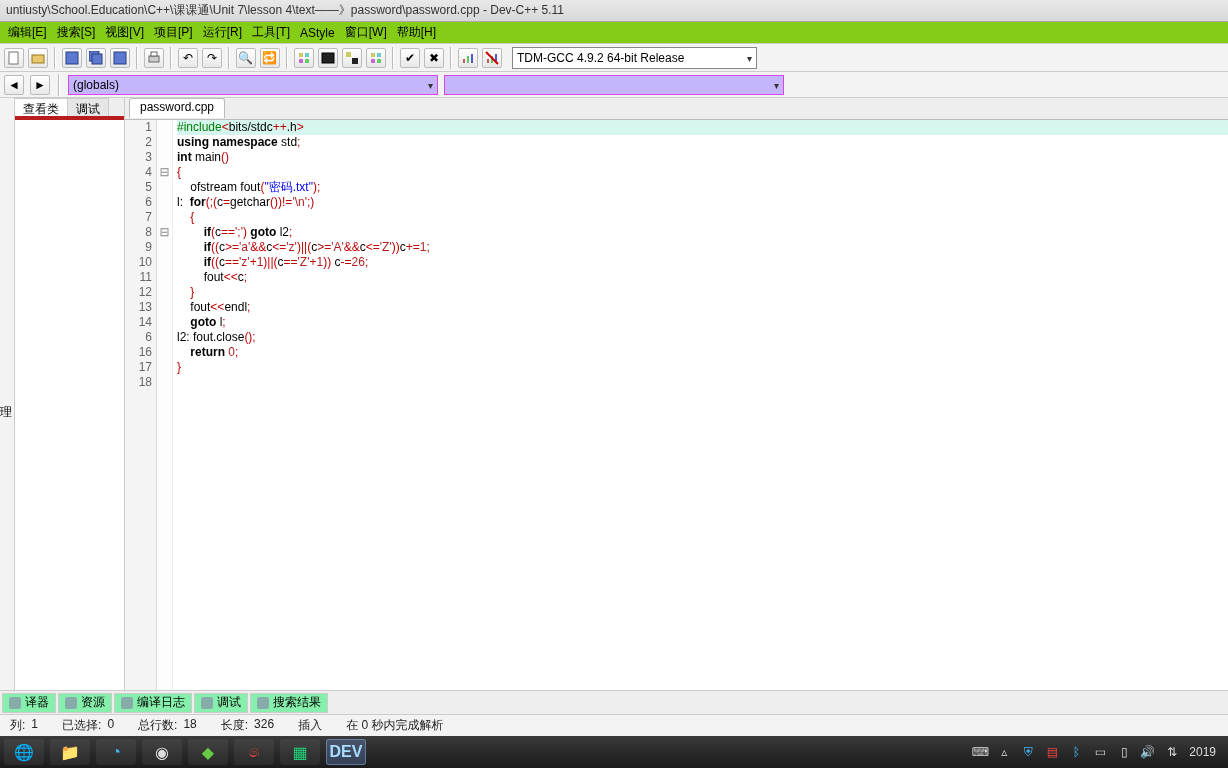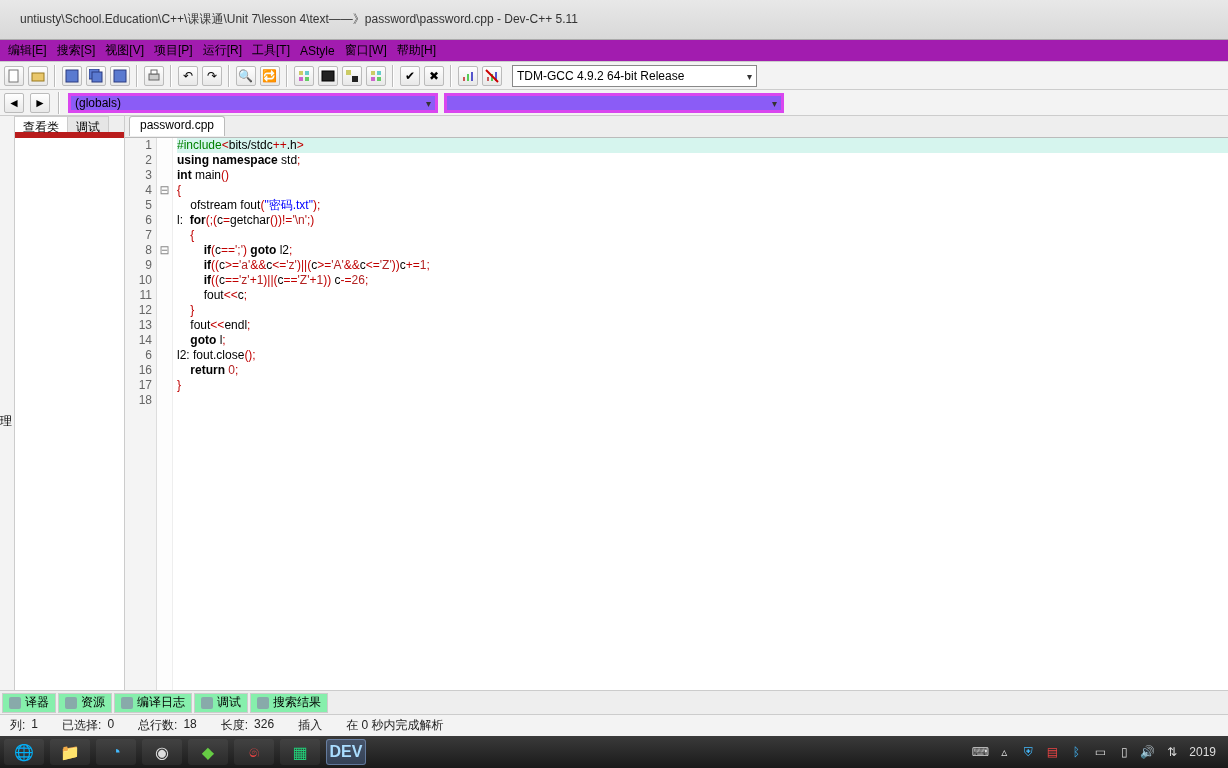--- a/index.html
+++ b/index.html
@@ -1,35 +1,35 @@
 <!DOCTYPE html>
 <html><head>
 <meta charset="utf-8">
 <style>
 * { margin: 0; padding: 0; box-sizing: border-box; font-family: "Microsoft YaHei", "Segoe UI", sans-serif; font-size: 12px; }
 body { width: 1228px; height: 768px; overflow: hidden; background: #f0f0f0; display: flex; flex-direction: column; }
 
-.titlebar { height: 40px; background: linear-gradient(#e8e8e8,#d8d8d8); display: flex; align-items: center; padding: 0 20px; border-bottom: 1px solid #aaa; color: #333; }
-.menubar { height: 22px; background: #a21caf; display: flex; align-items: center; gap: 10px; padding: 0 8px; border-bottom: 1px solid #ccc; }
+.titlebar { height: 22px; background: linear-gradient(#e8e8e8,#d8d8d8); display: flex; align-items: center; padding: 0 6px; border-bottom: 1px solid #aaa; color: #333; }
+.menubar { height: 22px; background: #84cc16; display: flex; align-items: center; gap: 10px; padding: 0 8px; border-bottom: 1px solid #ccc; }
 .menubar span { cursor: default; }
 
 .toolbar1 { height: 28px; background: #f3f3f3; display: flex; align-items: center; gap: 4px; padding: 2px 4px; border-bottom: 1px solid #ccc; }
 .tbtn { width: 20px; height: 20px; border: 1px solid #bbb; border-radius: 2px; background: linear-gradient(#fff,#e8e8e8); display: flex; align-items: center; justify-content: center; }
 .vsep { width: 2px; height: 22px; border-left: 1px solid #bbb; border-right: 1px solid #fff; margin: 0 2px; }
 .compiler-combo { width: 245px; height: 22px; border: 1px solid #888; background: #fff; display: flex; align-items: center; padding: 0 4px; font-family: Consolas, monospace; margin-left: 6px; }
 .compiler-combo .arrow { margin-left: auto; }
 
 .toolbar2 { height: 26px; background: #f3f3f3; display: flex; align-items: center; padding: 2px 4px; border-bottom: 1px solid #ccc; gap: 6px; }
-.combo { height: 20px; border: 3px solid #d946ef; background: #8b5cf6; display: flex; align-items: center; padding: 0 4px; font-family: Consolas, monospace; }
+.combo { height: 20px; border: 1px solid #d946ef; background: #c4b5fd; display: flex; align-items: center; padding: 0 4px; font-family: Consolas, monospace; }
 .combo .arrow { margin-left: auto; }
 
 .midrow { flex: 1; display: flex; min-height: 0; }
 .leftcol { width: 15px; background: #f3f3f3; border-right: 1px solid #ccc; display: flex; align-items: flex-start; justify-content: center; writing-mode: vertical-rl; padding-top: 4px; }
 .sidepanel { width: 110px; background: #f7f7f7; border-right: 1px solid #ccc; display: flex; flex-direction: column; }
-.side-tabs { display: flex; height: 22px; background: #eee; border-bottom: 6px solid #b91c1c; }
+.side-tabs { display: flex; height: 22px; background: #eee; border-bottom: 4px solid #b91c1c; }
 .side-tab { padding: 2px 8px; border-right: 1px solid #ccc; background: #fff; border-top: 1px solid #ccc; }
 .side-tab.inactive { background: #e6e6e6; }
 
 .editor-area { flex: 1; display: flex; flex-direction: column; min-width: 0; background: #fff; }
 .file-tabs { height: 22px; background: #eee; display: flex; align-items: flex-start; border-bottom: 1px solid #bbb; padding-left: 4px; }
 .file-tab { height: 20px; background: #fff; border: 1px solid #bbb; border-bottom: none; border-radius: 3px 3px 0 0; padding: 1px 10px; }
 
 .code-area { flex: 1; display: flex; overflow: hidden; font-family: Consolas, "Courier New", monospace; font-size: 13px; }
 .gutter { width: 32px; background: #f4f4f4; border-right: 1px solid #ddd; text-align: right; padding-right: 4px; color: #666; }
 .fold  { width: 16px; background: #fdfdfd; border-right: 1px solid #eee; text-align: center; color: #888; }

